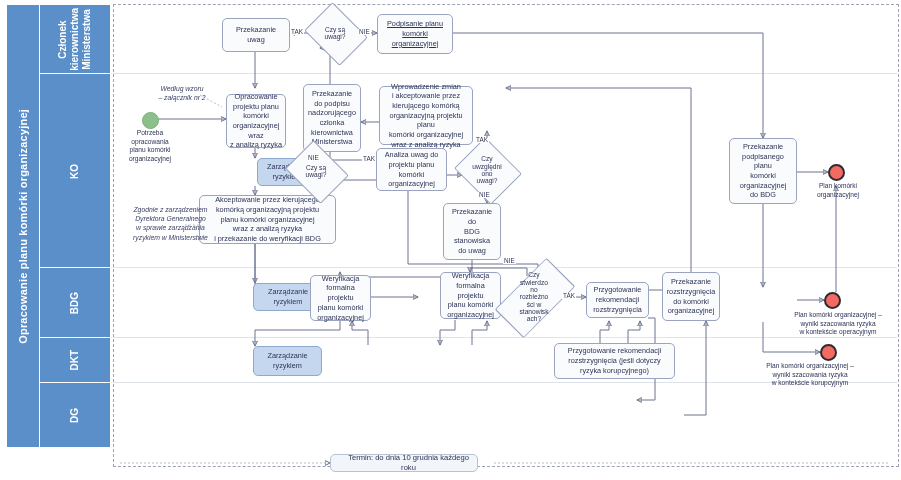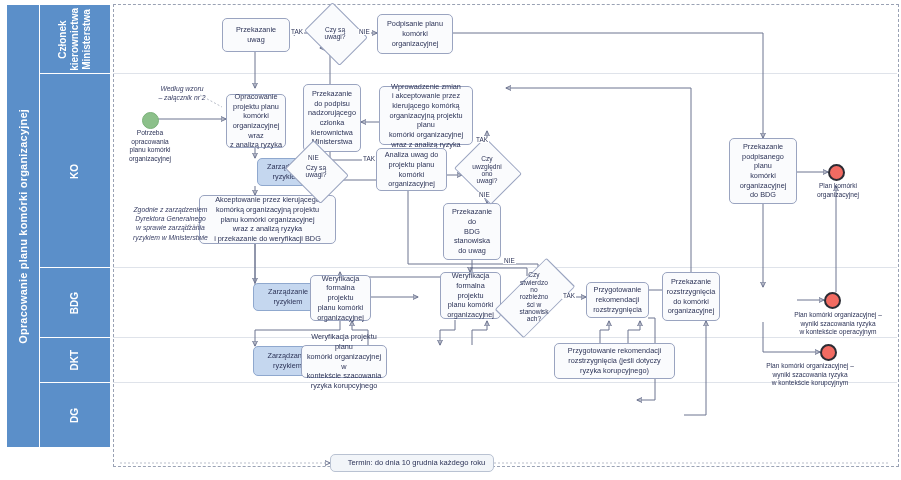--- a/index.html
+++ b/index.html
@@ -228,21 +228,21 @@
   <div class="end-ev" style="left:824px;top:292px;"></div>
   <div class="ev-cap" style="left:778px;top:311px;width:120px;">Plan komórki organizacyjnej –<br>wyniki szacowania ryzyka<br>w kontekście operacyjnym</div>
 
   <div class="end-ev" style="left:820px;top:344px;"></div>
   <div class="ev-cap" style="left:740px;top:362px;width:140px;">Plan komórki organizacyjnej –<br>wyniki szacowania ryzyka<br>w kontekście korupcyjnym</div>
 
   <div class="node" style="left:222px;top:18px;width:68px;height:34px;">
       <span>Przekazanie<br>uwag</span>
     </div>
 
-  <div class="node" style="left:377px;top:14px;width:76px;height:40px;">
+  <div class="node" style="left:377px;top:14px;width:76px;height:40px;text-decoration:underline;">
       <span>Podpisanie planu<br>komórki<br>organizacyjnej</span>
     </div>
 
   <div class="node" style="left:226px;top:94px;width:60px;height:54px;">
       <span>Opracowanie<br>projektu planu<br>komórki<br>organizacyjnej wraz<br>z analizą ryzyka</span>
     </div>
 
   <div class="node risk" style="left:226px;top:158px;width:60px;height:28px;">
       <span>Zarządzanie<br>ryzykiem</span>
     </div>
@@ -272,23 +272,20 @@
     </div>
 
   <div class="node" style="left:310px;top:275px;width:61px;height:46px;">
       <span>Weryfikacja<br>formalna projektu<br>planu komórki<br>organizacyjnej</span>
     </div>
 
   <div class="node risk" style="left:222px;top:346px;width:69px;height:30px;">
       <span>Zarządzanie<br>ryzykiem</span>
     </div>
 
-  <div class="node" style="left:301px;top:345px;width:86px;height:33px;">
-      <span>Weryfikacja projektu planu<br>komórki organizacyjnej w<br>kontekście szacowania<br>ryzyka korupcyjnego</span>
-    </div>
 
   <div class="node" style="left:440px;top:272px;width:61px;height:47px;">
       <span>Weryfikacja<br>formalna projektu<br>planu komórki<br>organizacyjnej</span>
     </div>
 
 
   <div class="node" style="left:586px;top:282px;width:63px;height:36px;">
       <span>Przygotowanie<br>rekomendacji<br>rozstrzygnięcia</span>
     </div>
 
@@ -299,21 +296,21 @@
   <div class="node" style="left:662px;top:272px;width:58px;height:49px;">
       <span>Przekazanie<br>rozstrzygnięcia<br>do komórki<br>organizacyjnej</span>
     </div>
 
 
   <div class="node" style="left:729px;top:138px;width:68px;height:66px;">
       <span>Przekazanie<br>podpisanego planu<br>komórki<br>organizacyjnej<br>do BDG</span>
     </div>
 
 
-  <div class="node termin" style="left:330px;top:454px;width:164px;height:18px;padding-left:12px;">
+  <div class="node termin" style="left:330px;top:454px;width:148px;height:18px;padding-left:12px;">
       <span>Termin: do dnia 10 grudnia każdego roku</span>
     </div>
 
   <div class="gw" style="left:311px;top:14px;width:48px;height:38px;">
     <div class="dia"></div>
     <div class="lbl">Czy są<br>uwagi?</div>
   </div>
 
   <div class="gw" style="left:292px;top:152px;width:48px;height:38px;">
     <div class="dia"></div>

